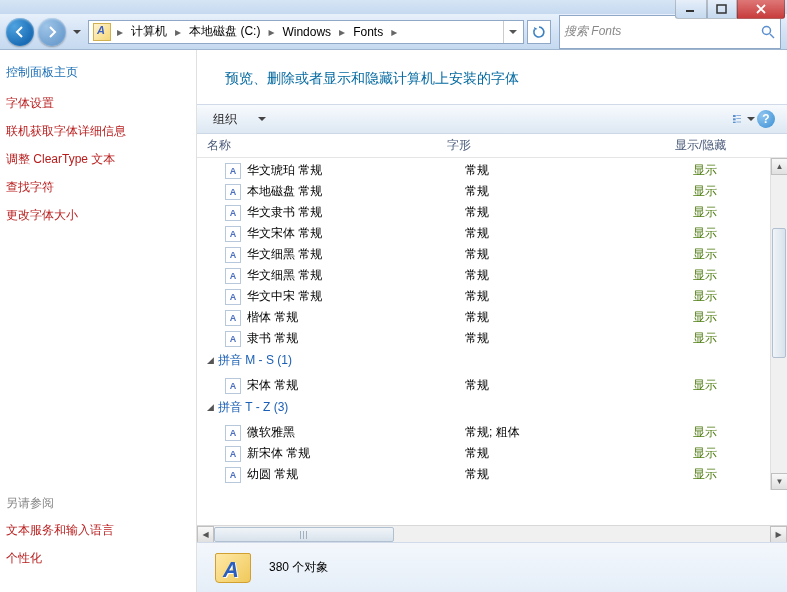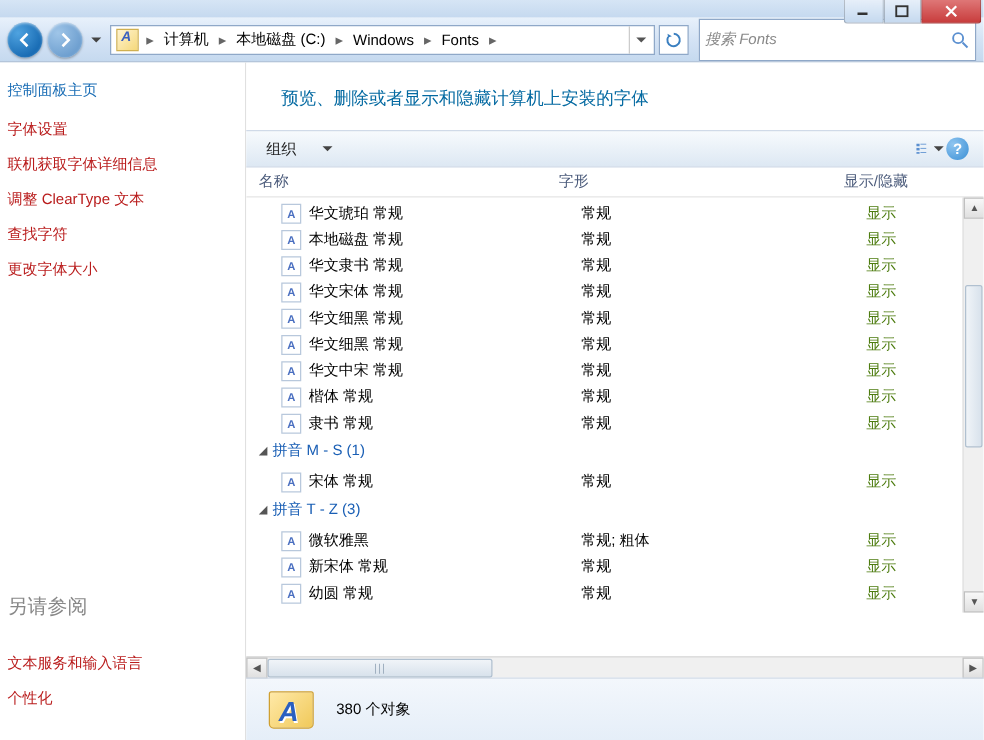--- a/index.html
+++ b/index.html
@@ -30,21 +30,21 @@
 .searchbox { width: 222px; height: 24px; background: #fff; border: 1px solid #8fa8c8; margin-left: 4px; display: flex; align-items: center; padding: 16px 4px; }
 .searchbox span { color: #888; font-style: italic; flex: 1; }
 .searchicon { width: 16px; height: 16px; }
 
 
 .main { display: flex; height: 542px; }
 .sidebar { width: 197px; background: #fff; border-right: 1px solid #e0e0e0; padding: 14px 0 14px 6px; display: flex; flex-direction: column; }
 .side-title { color: #1a6db5; font-size: 12px; margin-bottom: 14px; }
 .side-link { color: #b91c1c; font-size: 12px; margin-bottom: 11px; cursor: pointer; }
 .side-spacer { flex: 1; }
-.side-sub { color: #888; font-size: 16px; margin-bottom: 26px; }
+.side-sub { color: #888; font-size: 12px; margin-bottom: 10px; }
 
 .content { flex: 1; display: flex; flex-direction: column; background: #fff; position: relative; }
 .heading { color: #0369a1; font-size: 14px; padding: 20px 0 16px 28px; }
 .toolbar { height: 30px; background: linear-gradient(to bottom, #f7fafd, #eaf1f8 50%, #dde8f3); border-top: 1px solid #d0dae8; border-bottom: 1px solid #cdd8e6; display: flex; align-items: center; padding: 0 10px; }
 .toolbtn { padding: 3px 6px; display: flex; align-items: center; gap: 21px; color: #222; }
 .toolspacer { flex: 1; }
 .toolicon { width: 22px; height: 22px; display: flex; align-items: center; justify-content: center; }
 .helpicon { width: 18px; height: 18px; border-radius: 50%; background: radial-gradient(circle at 30% 30%, #8fc5f0, #3a8fd5); color: #fff; display: flex; align-items: center; justify-content: center; font-weight: bold; font-size: 12px; }
 
 .listarea { flex: 1; overflow: hidden; position: relative; }

